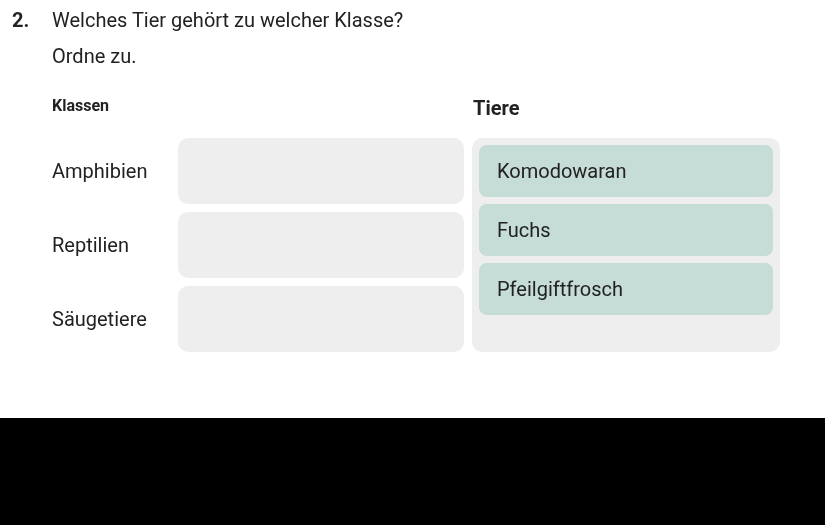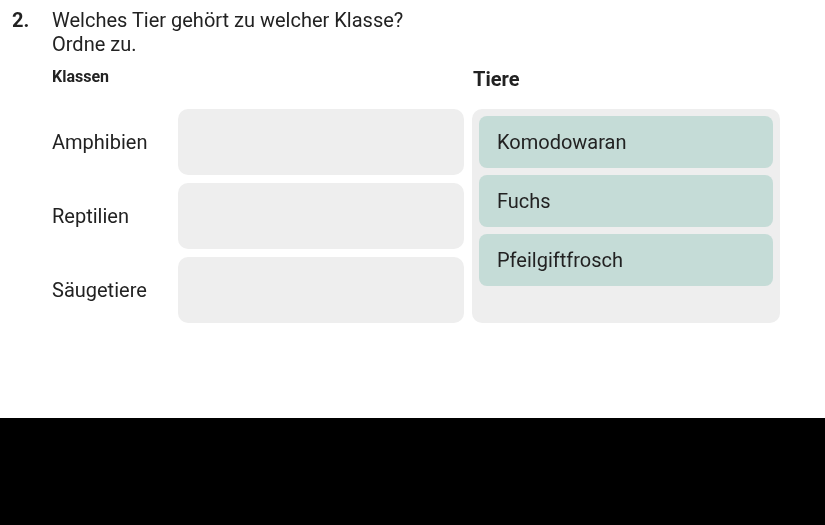--- a/index.html
+++ b/index.html
@@ -31,26 +31,27 @@
       font-size: 20px;
       color: #222;
       min-width: 28px;
     }
     .question-body {
       flex: 1;
     }
     .question-title {
       font-size: 20px;
       color: #222;
+      margin-bottom: 12px;
       font-weight: 400;
     }
     .question-instruction {
       font-size: 20px;
       color: #222;
-      margin-bottom: 11px;
+      margin-bottom: 28px;
       font-weight: 400;
     }
     .headers {
       display: flex;
       margin-bottom: 18px;
     }
     .header-left {
       width: 421px;
       font-size: 16px;
       font-weight: 700;

